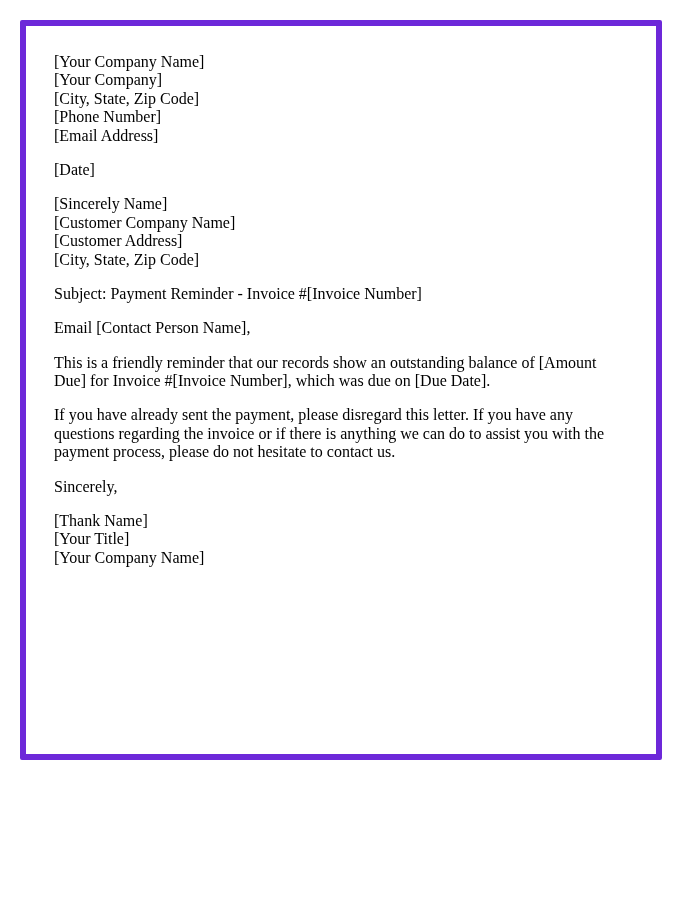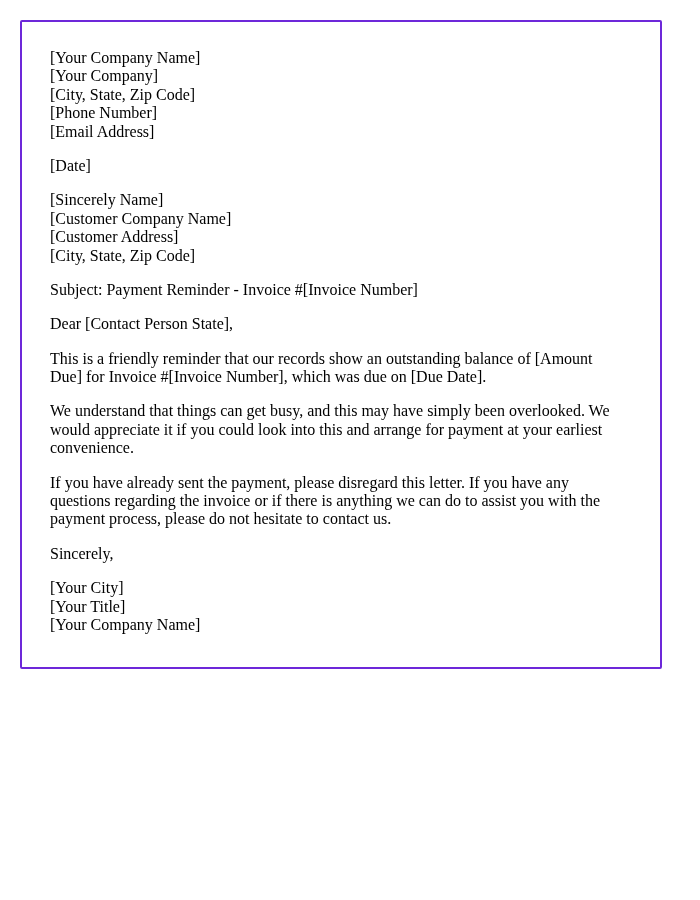--- a/index.html
+++ b/index.html
@@ -8,22 +8,22 @@
     height: 900px;
     background: #ffffff;
     font-family: "Liberation Serif", "DejaVu Serif", serif;
     color: #000000;
   }
   .letter-frame {
     position: absolute;
     left: 20px;
     top: 20px;
     width: 642px;
-    height: 649px;
-    border: 2px solid #6d28d9;
+    height: 740px;
+    border: 6px solid #6d28d9;
     border-radius: 2px;
     background: #ffffff;
     padding: 27px 28px 20px 28px;
     overflow: hidden;
   }
   .letter-frame, .letter-frame * {
     font-size: 16px;
     line-height: 1.15;
   }
   .block { margin: 0 0 16px 0; }
@@ -48,30 +48,29 @@
 
   <div class="block">
     <div>[Sincerely Name]</div>
     <div>[Customer Company Name]</div>
     <div>[Customer Address]</div>
     <div>[City, State, Zip Code]</div>
   </div>
 
   <p class="para subject">Subject: Payment Reminder - Invoice #[Invoice Number]</p>
 
-  <p class="para">Dear [Contact Person State],</p>
+  <p class="para">Email [Contact Person Name],</p>
 
   <p class="para">This is a friendly reminder that our records show an outstanding balance of [Amount Due] for Invoice #[Invoice Number], which was due on [Due Date].</p>
 
-  <p class="para">We understand that things can get busy, and this may have simply been overlooked. We would appreciate it if you could look into this and arrange for payment at your earliest convenience.</p>
 
   <p class="para">If you have already sent the payment, please disregard this letter. If you have any questions regarding the invoice or if there is anything we can do to assist you with the payment process, please do not hesitate to contact us.</p>
 
 
   <p class="para">Sincerely,</p>
 
   <div class="block">
-    <div>[Your City]</div>
+    <div>[Thank Name]</div>
     <div>[Your Title]</div>
     <div>[Your Company Name]</div>
   </div>
 
 </div>
 
 </body></html>

